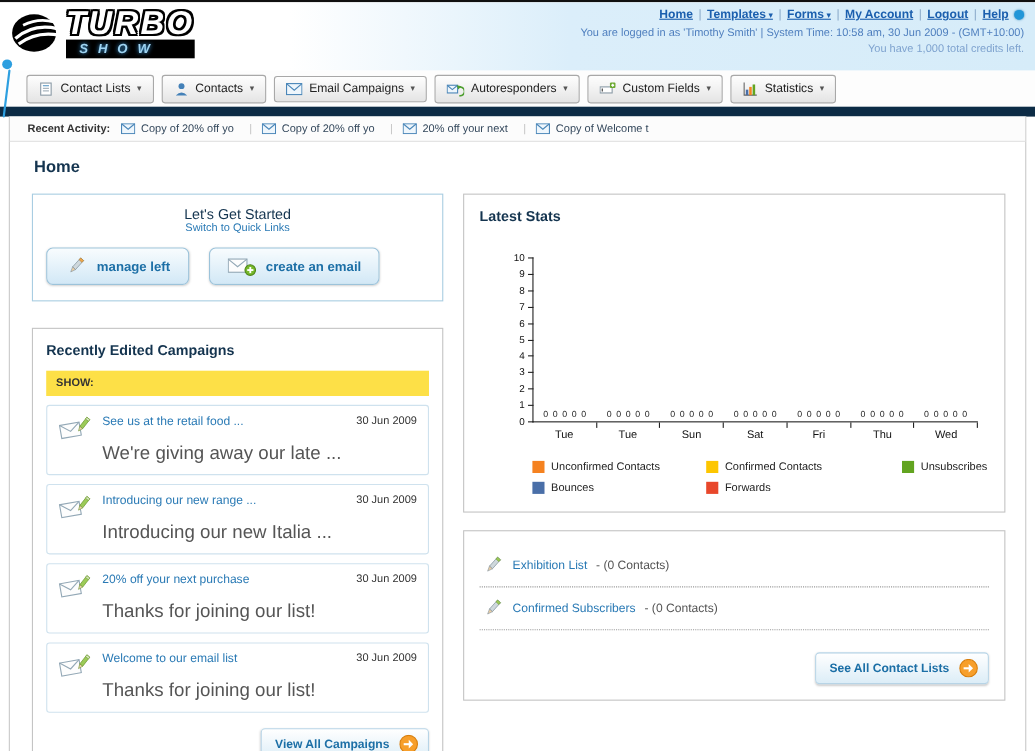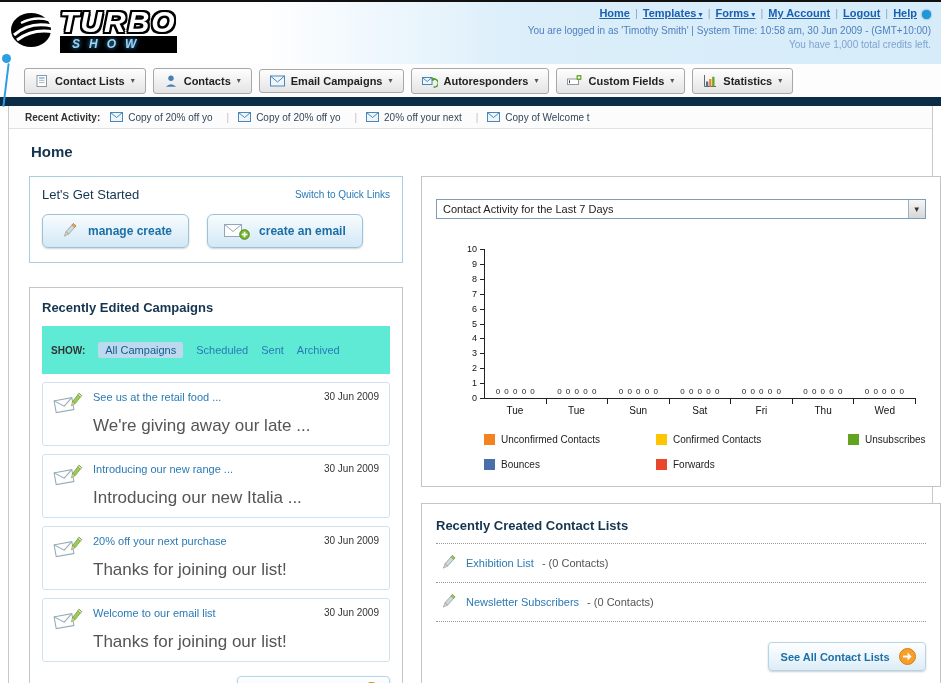--- a/index.html
+++ b/index.html
@@ -19,21 +19,21 @@
   .top-link .caret { font-size:8px; color:#1b5fae; text-decoration:none; }
   .sep { color:#8aa9c9; margin:0 5px; font-weight:normal; }
   .help-dot { display:inline-block; width:9px; height:9px; border-radius:50%; background:#2196d8; margin-left:5px; vertical-align:middle; box-shadow:0 0 2px #1477b3; }
   .login-info { font-size:10px; color:#4f7fbe; margin-top:6px; }
   .credits-info { font-size:10px; color:#7fa3cf; margin-top:3px; }
   .corner-dot-left { position:absolute; left:2px; top:52px; width:9px; height:9px; border-radius:50%; background:#2d9fe0; }
   .corner-line { position:absolute; left:5px; top:61px; width:2px; height:44px; background:#2d9fe0; transform:rotate(7deg); border-radius:2px; }
 
   
   .main-nav { height:33px; display:flex; align-items:center; gap:7px; padding-left:24px; background:#fdfdfd; }
-  .tab { display:flex; align-items:center; gap:6px; padding:5px 10px; font-size:11px; font-weight:bold; color:#222;
+  .tab { display:flex; align-items:center; gap:6px; padding:5px 10px; font-size:11px; font-weight:normal; color:#222;
     background:linear-gradient(#fefefe,#e4e4e4); border:1px solid #a8a8a8; border-radius:3px; cursor:pointer; }
   .tab-icon { display:flex; align-items:center; }
   .tab-caret { font-size:8px; color:#555; }
   .dark-bar { height:9px; background:#0c2b45; }
 
   
   .frame { margin:0 8px; border:1px solid #c9c9c9; border-top:none; background:#fff; }
   .recent-activity { height:23px; display:flex; align-items:center; padding-left:16px; font-size:10px; color:#333; background:#fcfcfc; border-bottom:1px solid #e2e2e2; }
   .ra-label { font-weight:bold; color:#333; margin-right:10px; }
   .ra-item { display:flex; align-items:center; gap:5px; color:#33475b; }
@@ -43,31 +43,31 @@
   
   .main { padding:12px 18px 24px 20px; min-height:530px; }
   .page-title { font-size:15px; font-weight:bold; color:#14344f; margin:2px 0 16px 2px; }
   .columns { display:flex; gap:18px; align-items:flex-start; }
   .left-col { width:374px; flex:none; }
   .right-col { flex:1; }
 
   
   .panel { background:#fff; }
   .get-started { border:1px solid #a9cde2; padding:10px 12px 14px; }
-  .gs-head { display:flex; justify-content:space-between; align-items:center; }
+  .gs-head { display:flex; justify-content:center; align-items:center;flex-direction:column; }
   .gs-title { font-size:13px; color:#14344f; font-weight:normal; }
   .gs-switch { font-size:10px; color:#2a7ab5; text-decoration:none; }
   .gs-buttons { display:flex; gap:18px; margin-top:12px; }
   .gs-btn { display:inline-flex; align-items:center; gap:9px; padding:7px 16px; font-size:12px; font-weight:bold; color:#1c6fa6;
     background:linear-gradient(#f8fcfe,#d2e8f6); border:1px solid #9cc3da; border-radius:6px; box-shadow:0 1px 2px rgba(0,0,0,.18); cursor:pointer; }
 
   
   .campaigns { border:1px solid #c4c4c4; padding:12px; margin-top:24px; }
   .sec-title { font-size:13px; color:#14344f; font-weight:600; }
-  .filter-bar { margin-top:11px; background:#5eead4; padding:16px 9px; display:flex; gap:13px; align-items:center; font-size:11px; }
+  .filter-bar { margin-top:11px; background:#fde047; padding:6px 9px; display:flex; gap:13px; align-items:center; font-size:11px; }
   .show-label { font-size:10px; font-weight:bold; color:#333; }
   .filter { color:#2a7ab5; text-decoration:none; }
   .filter.active { background:#bcd9ee; color:#145a8c; padding:2px 7px; border-radius:2px; }
   .campaign-item { position:relative; display:flex; gap:10px; align-items:flex-start; border:1px solid #cfe2ee; border-radius:3px; padding:8px 10px 9px; margin-top:8px; background:#fff; }
   .c-title { display:block; font-size:11px; color:#2a7ab5; text-decoration:none; }
   .c-sub { font-size:17px; color:#555; margin-top:13px; }
   .c-date { position:absolute; right:10px; top:8px; font-size:10px; color:#333; }
   .panel-btn-row { display:flex; justify-content:flex-end; margin-top:14px; }
   .pill-btn { display:inline-flex; align-items:center; gap:9px; padding:5px 9px 5px 12px; font-size:11px; font-weight:bold; color:#1c6fa6;
     background:linear-gradient(#ffffff,#dcedf7); border:1px solid #b7d4e6; border-radius:4px; box-shadow:0 1px 2px rgba(0,0,0,.2); cursor:pointer; }
@@ -80,21 +80,21 @@
   .chart { position:relative; height:150px; margin-left:34px; border-left:1px solid #222; border-bottom:1px solid #222; }
   .ytick { position:absolute; left:0; height:0; width:100%; }
   .ytick-label { position:absolute; left:-30px; top:-5px; width:22px; text-align:right; font-size:9px; color:#111; }
   .ytick-mark { position:absolute; left:-5px; top:0; width:5px; border-top:1px solid #222; }
   .chart-groups { position:absolute; left:0; right:0; top:0; bottom:0; display:flex; }
   .cgroup { flex:1; position:relative; }
   .cgroup::after { content:""; position:absolute; right:0; bottom:-6px; height:5px; border-right:1px solid #222; }
   .zeros { position:absolute; bottom:2px; left:50%; transform:translateX(-50%); font-size:8px; color:#222; white-space:nowrap; letter-spacing:1px; }
   .chart-xlabels { display:flex; margin-left:34px; margin-top:6px; }
   .xlabel { flex:1; text-align:center; font-size:10px; color:#111; }
-  .legend { margin:18px 0 0 48px; display:grid; grid-template-columns:158px 178px auto; row-gap:8px; font-size:10px; color:#222;gap:14px; }
+  .legend { margin:18px 0 0 48px; display:grid; grid-template-columns:158px 178px auto; row-gap:8px; font-size:10px; color:#222; }
   .legend-item { display:flex; align-items:center; gap:6px; }
   .legend-swatch { width:11px; height:11px; flex:none; }
 
   
   .contact-lists { border:1px solid #c4c4c4; padding:12px 14px 14px; margin-top:16px; }
   .cl-title-row { padding-bottom:9px; border-bottom:1px dotted #999; }
   .cl-item { display:flex; align-items:center; gap:8px; padding:10px 2px; border-bottom:1px dotted #999; }
   .cl-link { font-size:11px; color:#2a7ab5; text-decoration:none; }
   .cl-count { font-size:11px; color:#555; }
 </style>
@@ -263,47 +263,41 @@
             <button class="gs-btn">
               <span style="display:flex;">
                 <svg width="20" height="18" viewBox="0 0 20 18">
                     <g transform="rotate(42 10 9)">
                       <rect x="8.2" y="0.5" width="3.6" height="11" fill="#cfd8dc" stroke="#7d8f9a" stroke-width="0.6"></rect>
                       <rect x="8.2" y="0.5" width="3.6" height="2.2" fill="#f0a94c" stroke="#b0782a" stroke-width="0.5"></rect>
                       <path d="M8.2 11.5 L10 16 L11.8 11.5 Z" fill="#eccfa5" stroke="#7d8f9a" stroke-width="0.5"></path>
                     </g>
                   </svg>
               </span>
-              <span>manage create</span>
+              <span>manage left</span>
             </button>
             <button class="gs-btn">
               <span style="display:flex;">
                 <svg width="26" height="18" viewBox="0 0 26 18">
                     <rect x="0.5" y="2.5" width="17" height="12" fill="#fdfdfd" stroke="#93a8b6"></rect>
                     <path d="M0.5 2.5 L9 9.5 L17.5 2.5" fill="none" stroke="#93a8b6"></path>
                     <circle cx="20.5" cy="12.5" r="4.8" fill="#76b82a" stroke="#4e8618"></circle>
                     <rect x="19.7" y="9.7" width="1.7" height="5.6" fill="#fff"></rect>
                     <rect x="17.75" y="11.65" width="5.6" height="1.7" fill="#fff"></rect>
                   </svg>
               </span>
               <span>create an email</span>
             </button>
           </div>
         </div>
 
         <div class="panel campaigns">
           <div class="sec-title">Recently Edited Campaigns</div>
           <div class="filter-bar">
             <span class="show-label">SHOW:</span>
-            <span id="campaign-filters" style="display:flex;gap:13px;align-items:center;">
-                <a href="#" class="filter active">All Campaigns</a>
-                <a href="#" class="filter">Scheduled</a>
-                <a href="#" class="filter">Sent</a>
-                <a href="#" class="filter">Archived</a>
-              </span>
           </div>
           <div id="campaign-list">
   <div class="campaign-item">
     <span style="display:flex;flex:none;">
       <svg width="30" height="24" viewBox="0 0 30 24">
                     <g transform="rotate(-10 12 14)">
                       <rect x="2" y="8" width="18" height="12" fill="#fdfdfd" stroke="#93a8b6"></rect>
                       <path d="M2 8 L11 15 L20 8" fill="none" stroke="#93a8b6"></path>
                     </g>
                     <g transform="rotate(38 22 10)">
@@ -393,24 +387,21 @@
                     <path d="M8.6 4.6 L12.6 8.5 L8.6 12.4 Z" fill="#fff"></path>
                   </svg>
               </span>
             </button>
           </div>
         </div>
       </div>
 
       <div class="right-col">
         <div class="panel stats">
-          <div class="select-box">
-            <span>Contact Activity for the Last 7 Days</span>
-            <span class="select-caret">▼</span>
-          </div>
+          <div class="sec-title">Latest Stats</div>
           <div class="chart-wrap">
             <div class="chart" id="chart-area">
               <div id="y-ticks">
                   <div class="ytick" style="bottom: 100%;">
                     <span class="ytick-mark"></span>
                     <span class="ytick-label">10</span>
                   </div>
                   <div class="ytick" style="bottom: 90%;">
                     <span class="ytick-mark"></span>
                     <span class="ytick-label">9</span>
@@ -508,23 +499,20 @@
   </span>
 
   <span class="legend-item">
     <span class="legend-swatch" style="background: rgb(232, 71, 43);"></span>
     <span class="legend-label">Forwards</span>
   </span>
 </div>
         </div>
 
         <div class="panel contact-lists">
-          <div class="cl-title-row">
-            <span class="sec-title">Recently Created Contact Lists</span>
-          </div>
           <div id="cl-list">
   <div class="cl-item">
     <span style="display:flex;flex:none;">
       <svg width="20" height="18" viewBox="0 0 20 18">
                     <g transform="rotate(42 10 9)">
                       <rect x="8.2" y="0.5" width="3.6" height="11" fill="#cfd8dc" stroke="#7d8f9a" stroke-width="0.6"></rect>
                       <rect x="8.2" y="0.5" width="3.6" height="2.2" fill="#9ccb57" stroke="#6b962f" stroke-width="0.5"></rect>
                       <path d="M8.2 11.5 L10 16 L11.8 11.5 Z" fill="#eccfa5" stroke="#7d8f9a" stroke-width="0.5"></path>
                     </g>
                   </svg>
@@ -536,21 +524,21 @@
   <div class="cl-item">
     <span style="display:flex;flex:none;">
       <svg width="20" height="18" viewBox="0 0 20 18">
                     <g transform="rotate(42 10 9)">
                       <rect x="8.2" y="0.5" width="3.6" height="11" fill="#cfd8dc" stroke="#7d8f9a" stroke-width="0.6"></rect>
                       <rect x="8.2" y="0.5" width="3.6" height="2.2" fill="#9ccb57" stroke="#6b962f" stroke-width="0.5"></rect>
                       <path d="M8.2 11.5 L10 16 L11.8 11.5 Z" fill="#eccfa5" stroke="#7d8f9a" stroke-width="0.5"></path>
                     </g>
                   </svg>
     </span>
-    <a href="#" class="cl-link">Newsletter Subscribers</a>
+    <a href="#" class="cl-link">Confirmed Subscribers</a>
     <span class="cl-count">- (0 Contacts)</span>
   </div>
 </div>
           <div class="panel-btn-row" style="margin-top:20px;">
             <button class="pill-btn">
               <span>See All Contact Lists</span>
               <span style="display:flex;">
                 <svg width="17" height="17" viewBox="0 0 17 17">
                     <circle cx="8.5" cy="8.5" r="8" fill="#f79f2b" stroke="#d87f0e"></circle>
                     <rect x="4" y="7.6" width="5.5" height="1.9" fill="#fff"></rect>

